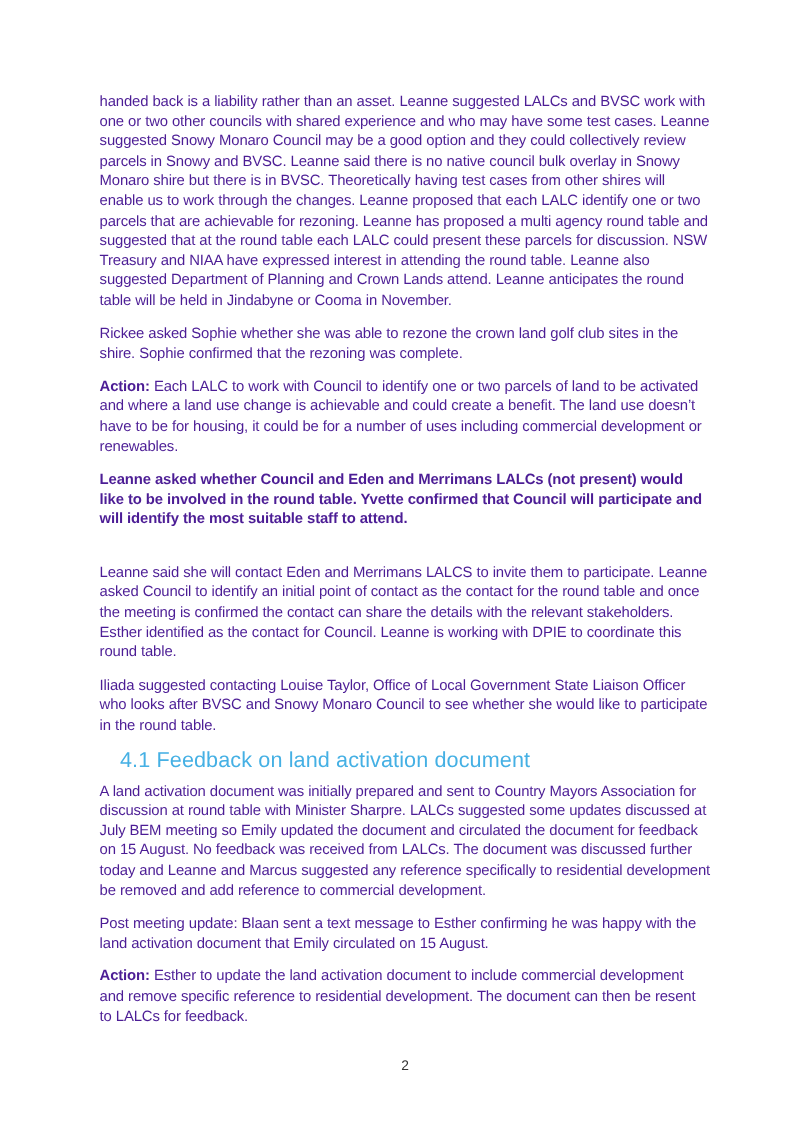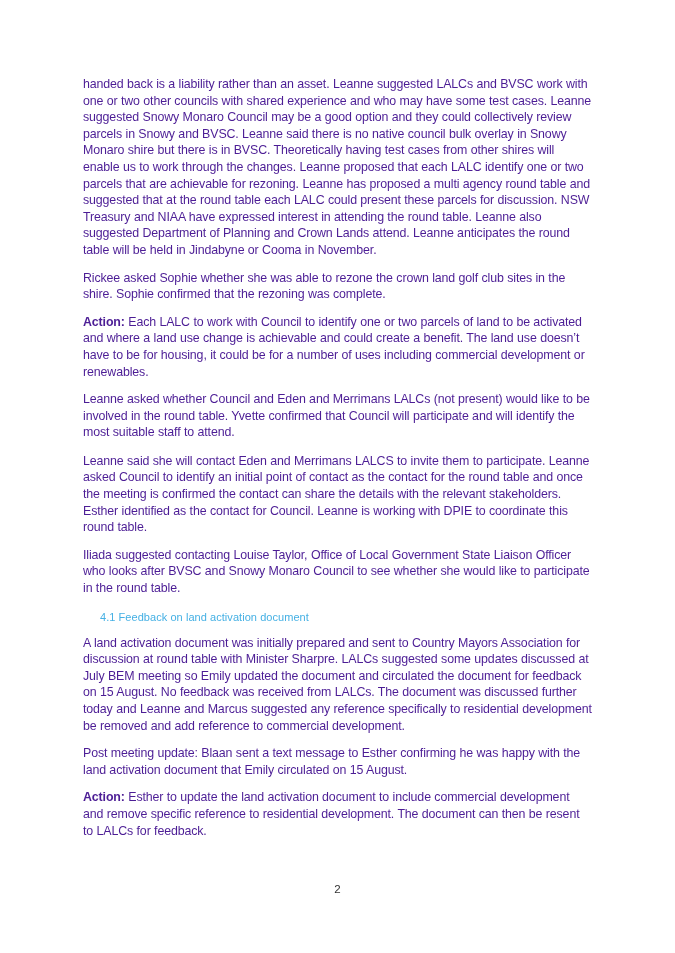--- a/index.html
+++ b/index.html
@@ -33,21 +33,22 @@
   p.body-para {
     margin: 0 0 11px 0;
     font-size: 12.4px;
     line-height: 16.6px;
     text-align: left;
     color: #4c1d95;
     letter-spacing: -0.01em;
     word-spacing: 0.01em;
   }
   p.body-para.extra-gap {
-    margin-bottom: 12px;
+    margin-bottom: 28px;
+    font-weight: bold;
   }
   p.body-para.pre-heading {
     margin-bottom: 22px;
   }
   .lbl-bold {
     font-weight: bold;
   }
   h2.heading-1 {
     margin: 0 0 1px 0;
     padding-left: 17px;
@@ -57,21 +58,21 @@
     color: #3FACE3;
     letter-spacing: 0.005em;
   }
   h2.heading-1 .num {
     display: inline-block;
     width: 18px;
   }
   h3.heading-2 {
     margin: 0 0 9px 0;
     padding-left: 17px;
-    font-size: 11px;
+    font-size: 18px;
     line-height: 18px;
     font-weight: normal;
     color: #45B0E4;
     letter-spacing: 0.005em;
   }
   .page-number {
     position: absolute;
     left: 0;
     top: 882px;
     width: 675px;

